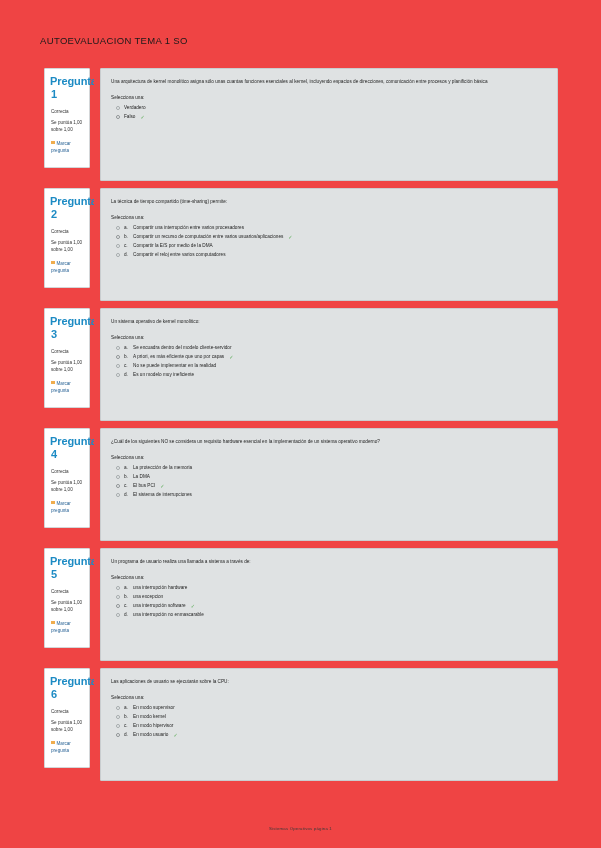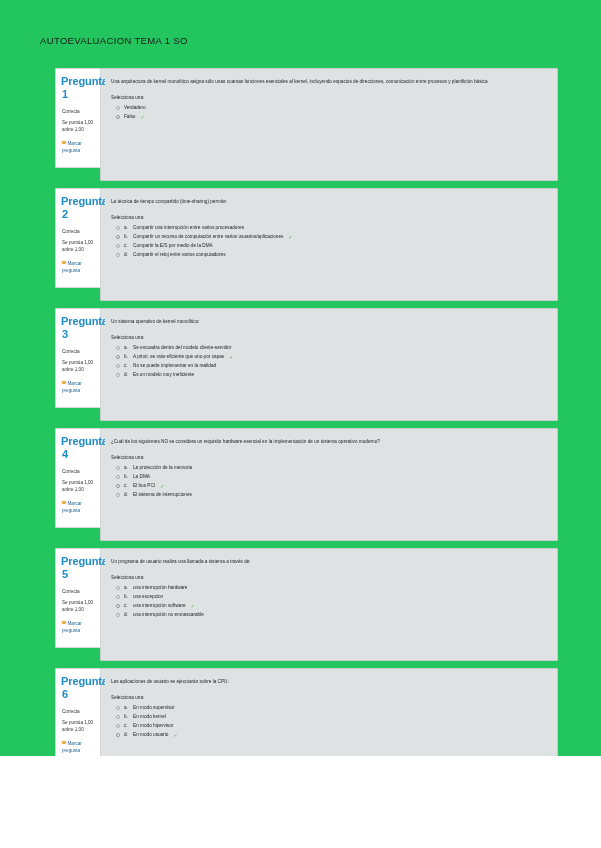--- a/index.html
+++ b/index.html
@@ -8,22 +8,22 @@
     padding: 0;
     width: 601px;
     height: 848px;
     background: #ffffff;
     font-family: "Liberation Sans", sans-serif;
     -webkit-font-smoothing: antialiased;
   }
   #page {
     position: relative;
     width: 601px;
-    height: 756px;
-    background: #22c55e;
+    height: 848px;
+    background: #ef4444;
     overflow: hidden;
   }
   .page-title {
     position: absolute;
     left: 40px;
     top: 35px;
     font-size: 9.5px;
     letter-spacing: 0.35px;
     color: #1a1a1a;
     font-weight: 400;
@@ -35,21 +35,21 @@
     top: 68px;
     width: 514px;
   }
   .qblock {
     position: relative;
     width: 514px;
     margin-bottom: 7px;
   }
   .qinfo {
     position: absolute;
-    left: 11px;
+    left: 0;
     top: 0;
     width: 46px;
     background: #ffffff;
     border: 1px solid #d3d6d8;
     border-radius: 1px;
     padding: 6px 4px 7px 4px;
     min-height: 100px;
   }
   .qinfo-title {
     color: #1d8bc4;

